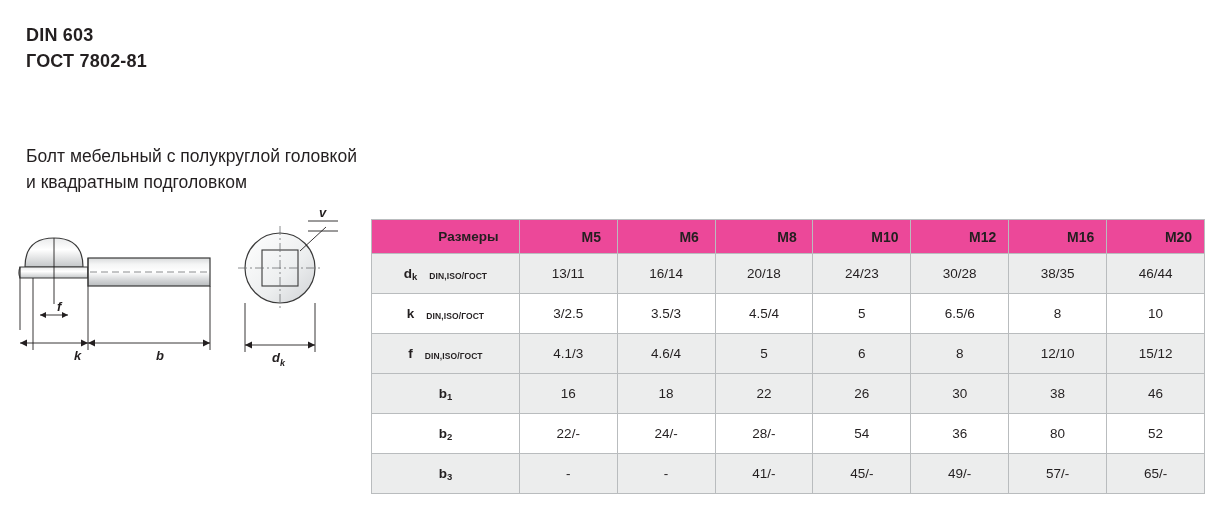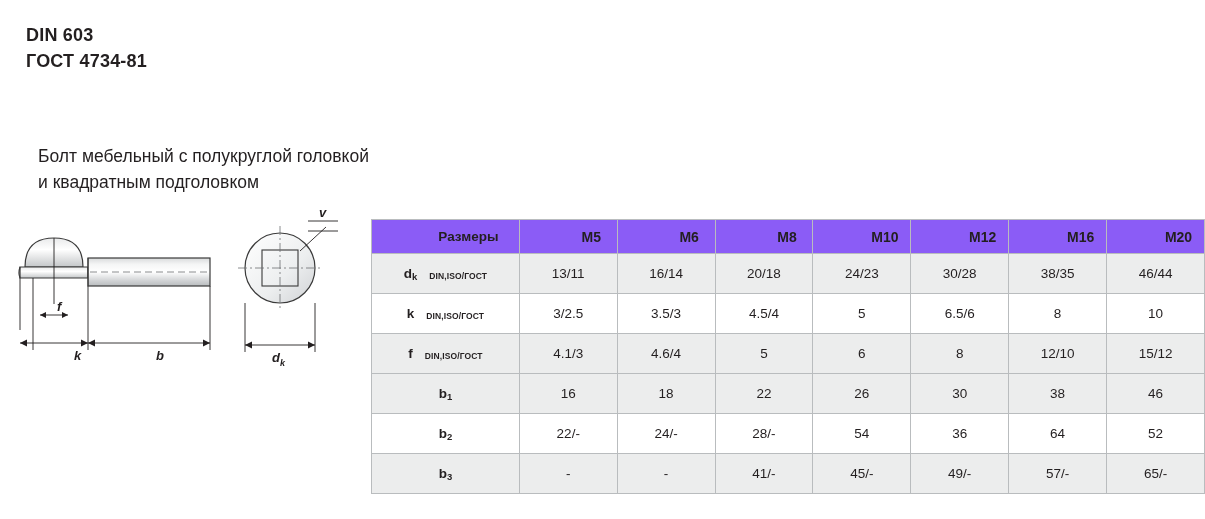--- a/index.html
+++ b/index.html
@@ -27,21 +27,21 @@
     top: 22px;
     font-size: 18px;
     font-weight: bold;
     line-height: 1.45;
     letter-spacing: 0.2px;
   }
   .standards div { white-space: nowrap; }
 
   .subtitle {
     position: absolute;
-    left: 38px;
+    left: 26px;
     top: 143px;
     font-size: 17.5px;
     line-height: 1.5;
     font-weight: normal;
     color: #231f20;
   }
   .subtitle div { white-space: nowrap; }
 
   .notes {
     position: absolute;
@@ -92,21 +92,21 @@
     border: 1px solid #b9bcbe;
     text-align: center;
     vertical-align: middle;
     height: 39px;
     padding: 0 2px;
     background: #ffffff;
     font-weight: normal;
     color: #231f20;
   }
   table.specs thead th {
-    background: #8b5cf6;
+    background: #ec4899;
     font-weight: bold;
     font-size: 14px;
     height: 33px;
     padding-left: 48px;
   }
   table.specs tbody tr.shaded td {
     background: #eceded;
   }
   table.specs td.rowhead, table.specs th.rowhead {
     font-weight: bold;
@@ -131,21 +131,21 @@
     top: 2px;
   }
 </style>
 </head>
 <body>
 
 <div class="page">
 
   <div class="standards">
     <div>DIN 603</div>
-    <div>ГОСТ 4734-81</div>
+    <div>ГОСТ 7802-81</div>
   </div>
 
   <div class="subtitle">
     <div>Болт мебельный с полукруглой головкой</div>
     <div>и квадратным подголовком</div>
   </div>
 
   <div class="drawing">
     <svg width="340" height="175" viewBox="0 0 340 175" xmlns="http://www.w3.org/2000/svg">
       <defs>
@@ -294,21 +294,21 @@
           <td>38</td>
           <td>46</td>
         </tr>
         <tr>
           <td class="rowhead"><span>b</span><span class="subidx">2</span></td>
           <td>22/-</td>
           <td>24/-</td>
           <td>28/-</td>
           <td>54</td>
           <td>36</td>
-          <td>64</td>
+          <td>80</td>
           <td>52</td>
         </tr>
         <tr class="shaded">
           <td class="rowhead"><span>b</span><span class="subidx">3</span></td>
           <td>-</td>
           <td>-</td>
           <td>41/-</td>
           <td>45/-</td>
           <td>49/-</td>
           <td>57/-</td>

